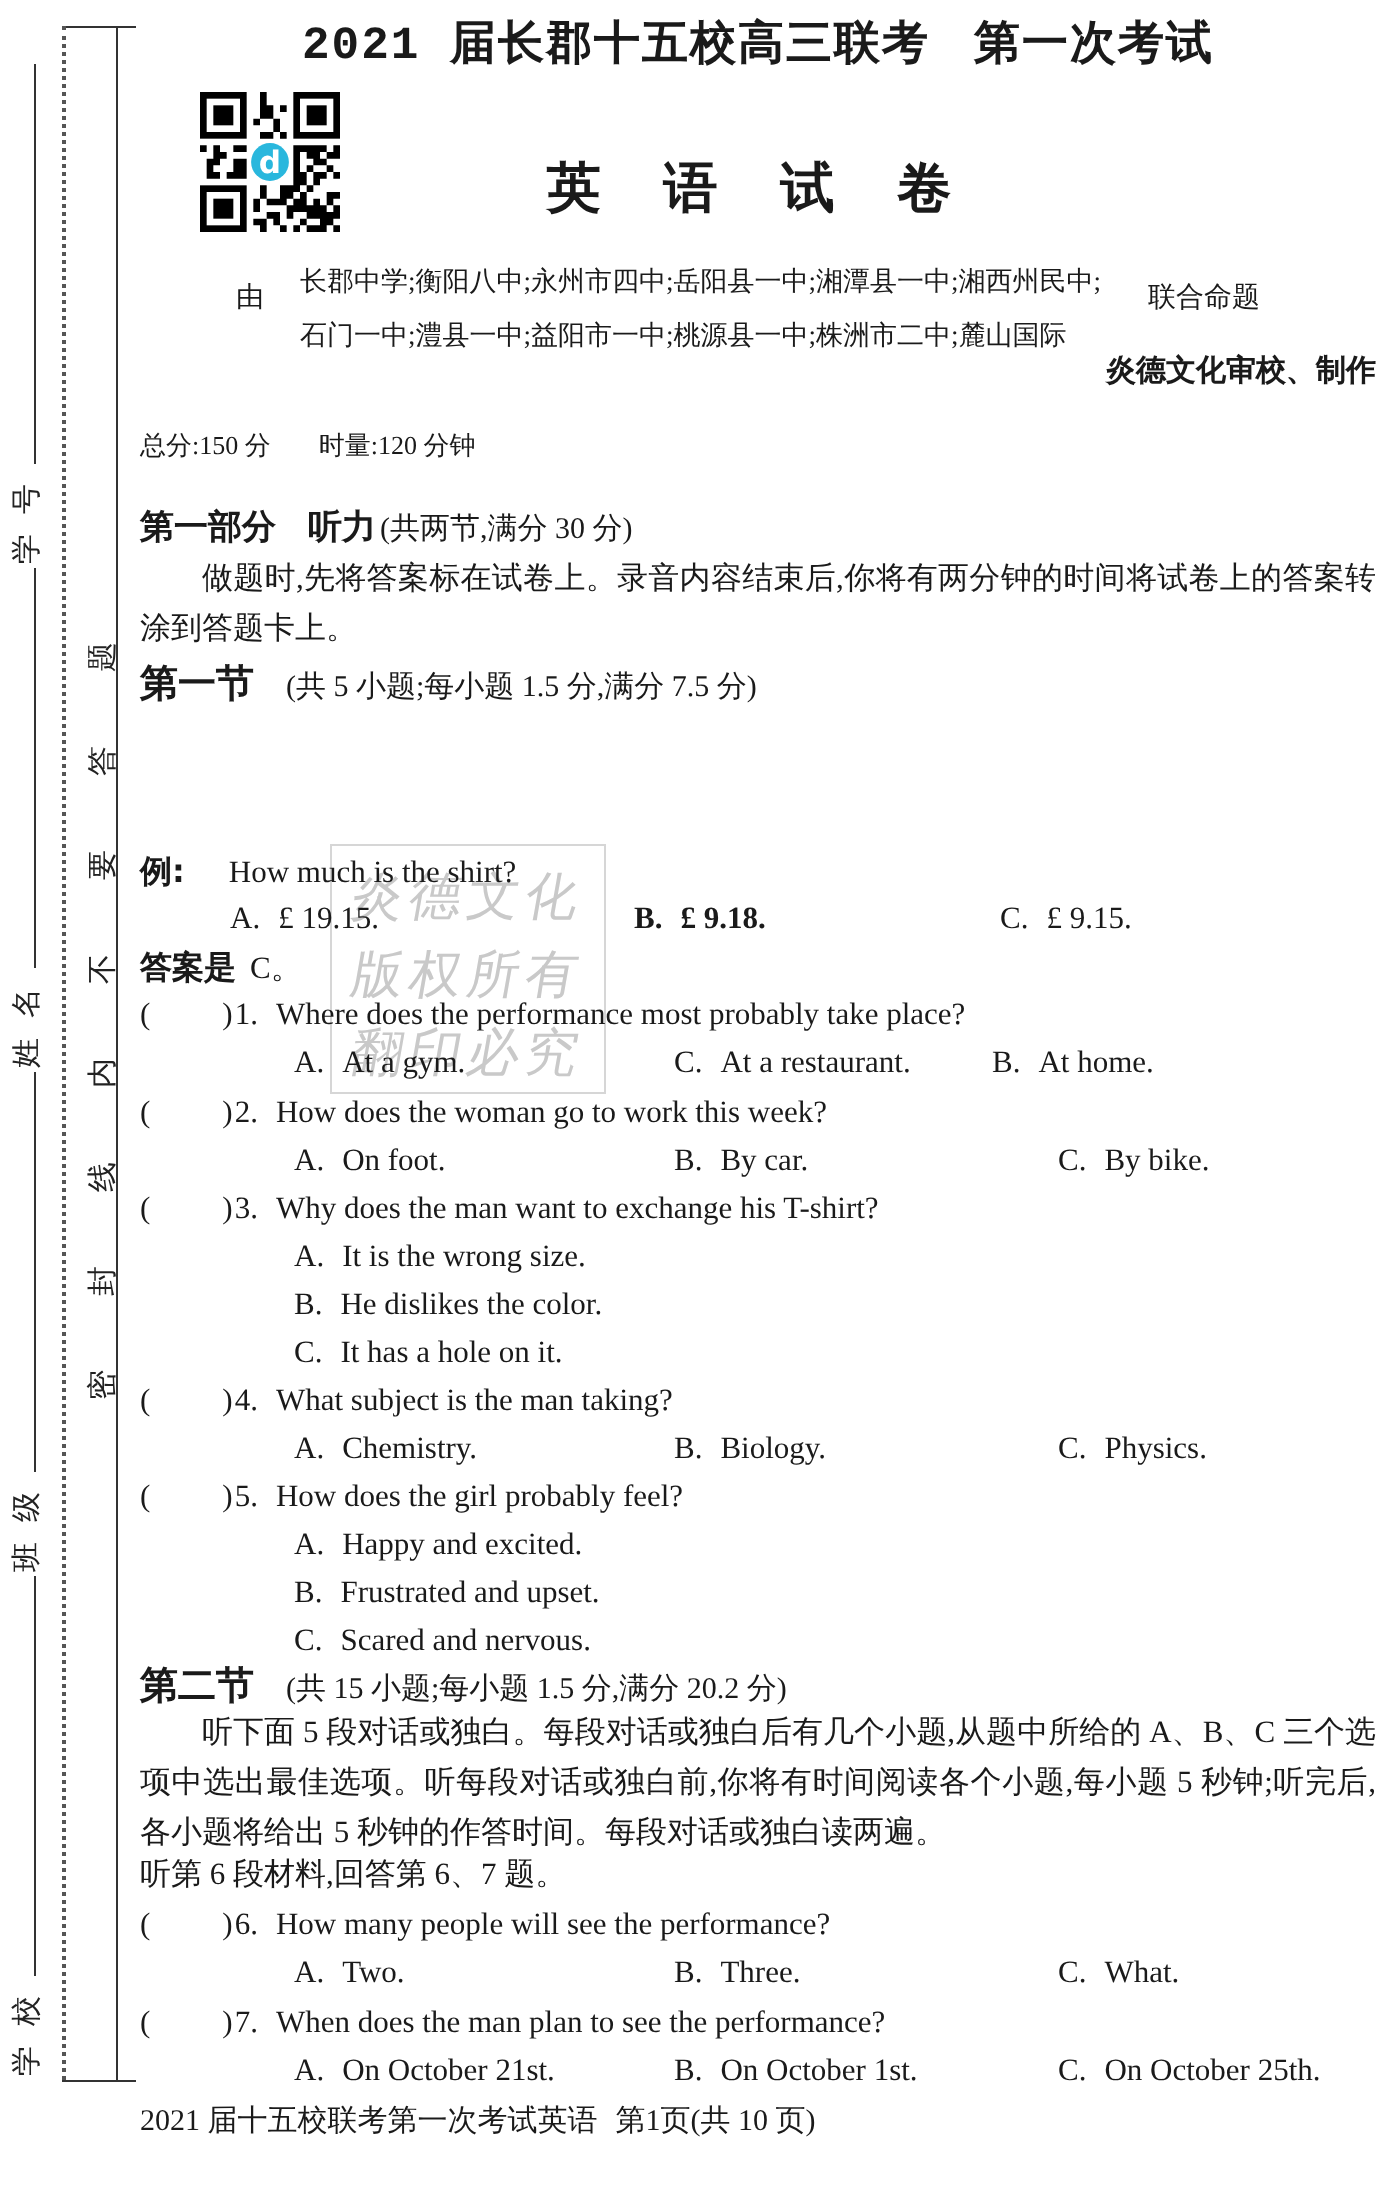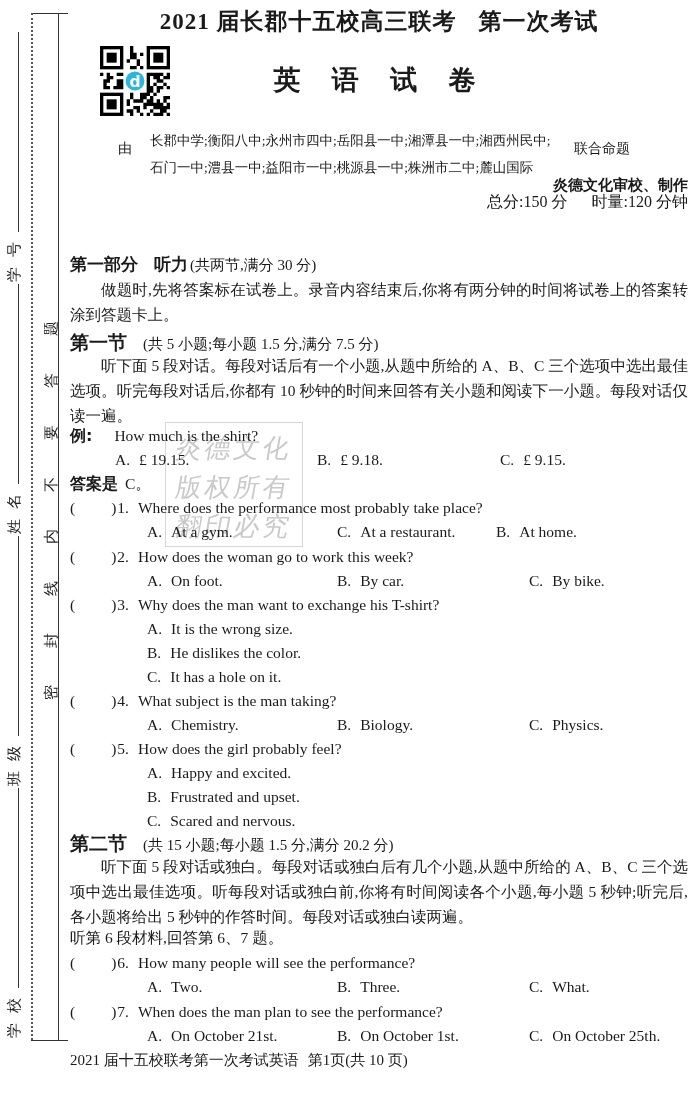--- a/index.html
+++ b/index.html
@@ -15,32 +15,32 @@
   .blank{display:inline-block;width:200px;height:2px;border-bottom:1.2px solid #333;margin:0 2px 0 0;letter-spacing:0;}
   .seal-notice{left:41px;top:700px;letter-spacing:37px;font-family:"DejaVu Sans","Liberation Sans",sans-serif;}
   
   .watermark{position:absolute;left:165px;top:422px;width:138px;height:125px;border:1px solid #d6d6d6;
              z-index:0;text-align:center;padding-top:6px;box-sizing:border-box;}
   .wm-line{font-size:26px;line-height:39px;letter-spacing:3px;transform:skewX(-10deg);
            font-family:"Liberation Serif",serif;}
   
   .content{position:absolute;left:70px;top:0;width:618px;height:1097px;z-index:1;}
   .title{position:absolute;top:6px;left:0;width:618px;text-align:center;font-size:23px;font-weight:bold;
-         letter-spacing:1px;font-family:Liberation Serif, serif;}
+         letter-spacing:1px;font-family:Liberation Mono, monospace;}
   .title .tgap{display:inline-block;width:22px;}
   .qr{position:absolute;left:30px;top:46px;width:70px;height:70px;}
-  .subtitle{position:absolute;top:62px;left:0;width:618px;text-align:center;font-size:27px;font-weight:bold;
+  .subtitle{position:absolute;top:76px;left:0;width:618px;text-align:center;font-size:27px;font-weight:bold;
             letter-spacing:9px;word-spacing:4px;font-family:"DejaVu Sans","Liberation Sans",sans-serif;}
   .schools{position:absolute;top:127px;left:0;width:618px;height:52px;}
   .by{position:absolute;left:48px;top:13px;font-size:14px;}
   .school-lines{position:absolute;left:80px;top:0;width:420px;font-size:13.5px;line-height:27px;}
   .joint{position:absolute;left:504px;top:13px;font-size:14px;}
   .producer{position:absolute;top:176px;left:0;width:618px;text-align:right;font-size:15px;font-weight:bold;
             font-family:"DejaVu Sans","Liberation Sans",sans-serif;}
-  .score{position:absolute;top:192px;left:0;width:618px;text-align:right;font-size:16px;}
+  .score{position:absolute;top:214px;left:0;width:618px;text-align:left;font-size:13px;}
   .score .sgap{display:inline-block;width:24px;}
   
   .line{position:absolute;left:0;width:618px;font-size:15.5px;line-height:24px;}
   .para{position:absolute;left:0;width:618px;font-size:15.5px;line-height:24.9px;
         text-indent:2em;text-align:justify;}
   .h-part{font-size:17px;font-weight:bold;font-family:"DejaVu Sans","Liberation Sans",sans-serif;text-align:center;}
   .h-part .hgap{display:inline-block;width:16px;}
   .h-note{font-size:15px;font-weight:normal;font-family:"Liberation Serif",serif;margin-left:2px;}
   .h-sec{font-size:19px;font-weight:bold;font-family:"DejaVu Sans","Liberation Sans",sans-serif;}
   .h-sec .hgap{display:inline-block;width:14px;}
@@ -48,21 +48,21 @@
   .ex-q{margin-left:22px;}
   .ans-val{margin-left:7px;font-size:15.5px;font-weight:normal;font-family:"Liberation Serif",serif;}
   .paren{display:inline-block;}
   .pgap{display:inline-block;width:36px;}
   .qnum{margin-left:1px;}
   .qtext{margin-left:9px;}
   .opts{left:77px;width:541px;display:flex;}
   .opt{white-space:nowrap;}
   .oa{width:190px;} .ob{width:192px;} .oc{flex:1;}
   .opts-ex{left:45px;width:573px;display:flex;}
-  .exa{width:202px;} .exb{width:183px;} .exc{flex:1;}
+  .exa{width:202px;} .exb{width:183px;font-weight:bold;} .exc{flex:1;}
   .ol{margin-right:9px;}
   .stack{left:77px;}
   .footer{position:absolute;top:1051px;left:0;width:618px;text-align:left;font-size:15px;}
   .footer .fgap{display:inline-block;width:9px;}
 </style>
 </head>
 <body>
 
 <div class="page">
 
@@ -127,21 +127,20 @@
     </div>
 
     <div class="line" style="top:252px">
       <span class="h-part"><span>第一部分</span><span class="hgap"></span><span>听力</span></span><span class="h-note">(共两节,满分 30 分)</span>
     </div>
     <div class="para" style="top:278px">做题时,先将答案标在试卷上。录音内容结束后,你将有两分钟的时间将试卷上的答案转涂到答题卡上。</div>
 
     <div class="line" style="top:330px">
       <span class="h-sec"><span>第一节</span><span class="hgap"></span></span><span class="h-note">(共 5 小题;每小题 1.5 分,满分 7.5 分)</span>
     </div>
-    <div class="para" style="top:354px">听下面 5 段对话。每段对话后有一个小题,从题中所给的 A、B、C 三个选项中选出最佳选项。听完每段对话后,你都有 10 秒钟的时间来回答有关小题和阅读下一小题。每段对话仅读一遍。</div>
 
     <div class="line" style="top:424px">
       <span class="bold-cn">例:</span><span class="ex-q">How much is the shirt?</span>
     </div>
     <div class="line opts-ex" style="top:448px">
       <span class="opt exa"><span class="ol">A.</span><span>£ 19.15.</span></span>
       <span class="opt exb"><span class="ol">B.</span><span>£ 9.18.</span></span>
       <span class="opt exc"><span class="ol">C.</span><span>£ 9.15.</span></span>
     </div>
     <div class="line" style="top:472px">

